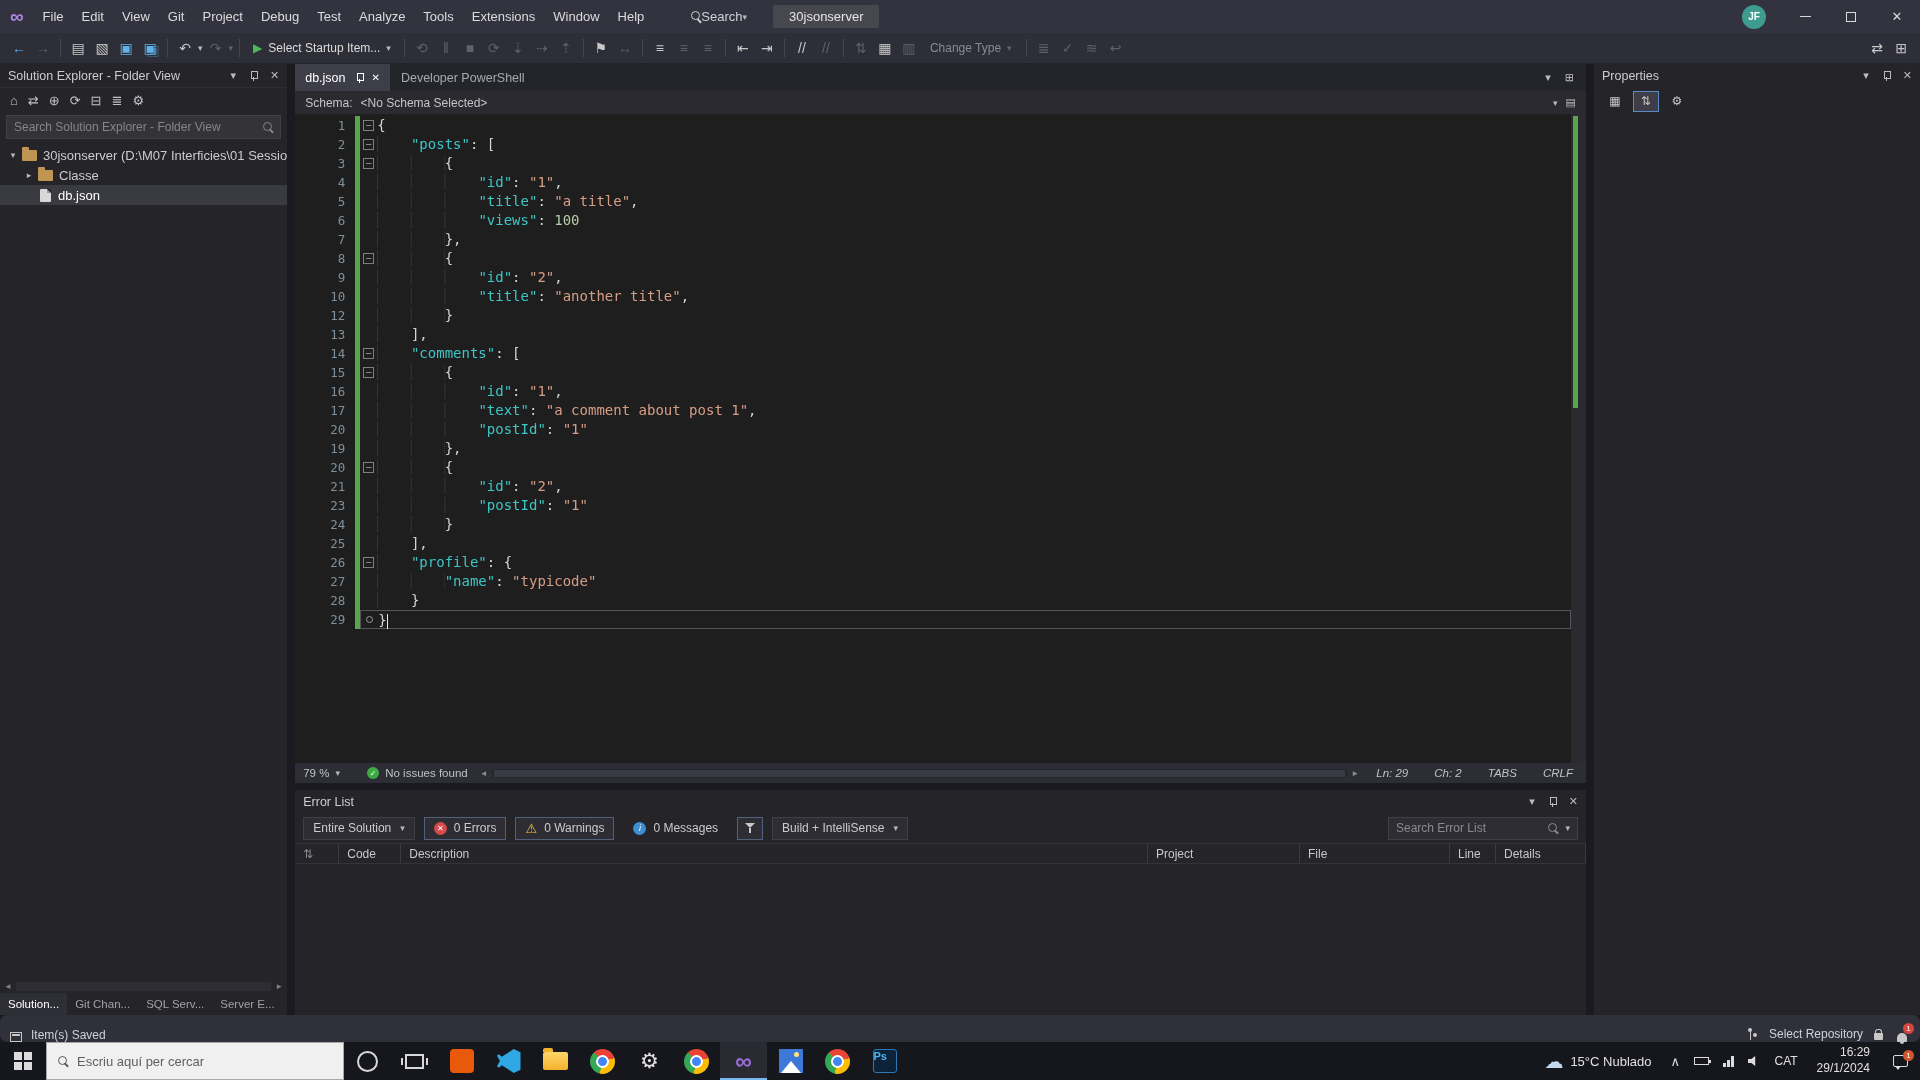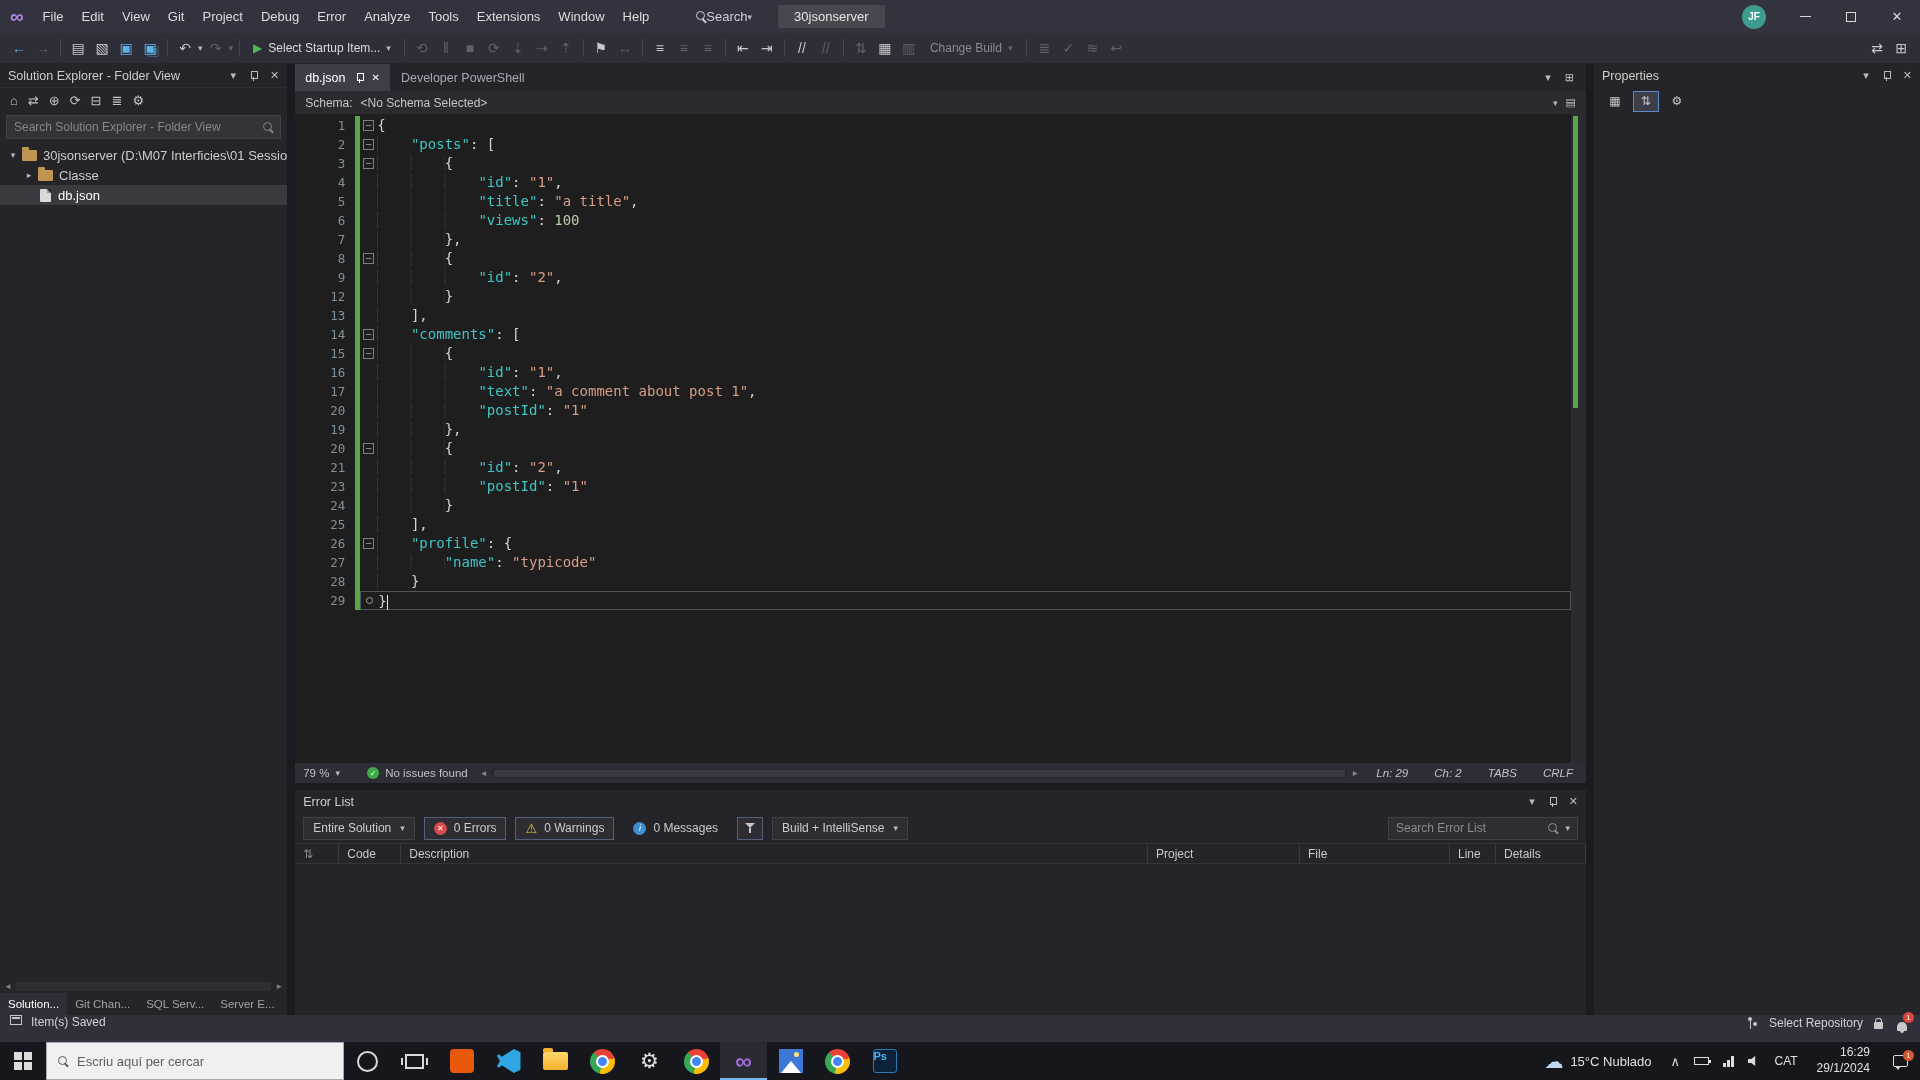--- a/index.html
+++ b/index.html
@@ -117,21 +117,21 @@
   .el-body{flex:1;background:#252529;}
 
   
   .props{flex:0 0 326px;background:#252529;display:flex;flex-direction:column;}
   .pr-toolbar{height:28px;display:flex;gap:5px;padding:4px 8px;align-items:center;}
   .pr-btn{width:26px;height:21px;display:flex;align-items:center;justify-content:center;color:#C8C8C8;font-size:12px;}
   .pr-btn.sel{background:#3E3E48;border:1px solid #5A88C8;}
   .pr-body{flex:1;}
 
   
-  .statusbar{flex:0 0 27px;background:#30303A;display:flex;align-items:flex-start;font-size:12px;color:#D0D0D8;padding:0 10px;gap:9px;}
+  .statusbar{flex:0 0 27px;background:#30303A;display:flex;align-items:flex-end;font-size:12px;color:#D0D0D8;padding:0 10px;gap:9px;border-radius:7px;}
   .win-ic{width:12px;height:10px;border:1px solid #C8C8C8;position:relative;}
   .win-ic::before{content:"";position:absolute;top:1px;left:1px;right:1px;height:2px;background:#C8C8C8;}
   .sb-right{margin-left:auto;display:flex;align-items:center;gap:11px;}
   .branch-ic{width:10px;height:13px;position:relative;}
   .branch-ic::before{content:"";position:absolute;left:2px;top:2px;bottom:1px;width:1.5px;background:#C8C8C8;}
   .branch-ic::after{content:"";position:absolute;left:0.5px;top:0;width:4px;height:4px;border-radius:50%;background:#C8C8C8;box-shadow:5px 5px 0 0 #C8C8C8;}
   .lock-ic{width:9px;height:7px;background:#C8C8C8;border-radius:1px;position:relative;margin-top:4px;}
   .lock-ic::before{content:"";position:absolute;top:-4px;left:1px;width:5px;height:4px;border:1.5px solid #C8C8C8;border-bottom:none;border-radius:3px 3px 0 0;}
   .bell-wrap{position:relative;width:16px;height:16px;display:flex;align-items:flex-end;justify-content:center;}
   .bell-ic{width:10px;height:9px;background:#C8C8C8;border-radius:5px 5px 1px 1px;position:relative;}
@@ -196,21 +196,21 @@
 
   <div class="titlebar">
     <span class="vs-logo">∞</span>
     <div class="menu-bar">
         <div class="menu-item">File</div>
         <div class="menu-item">Edit</div>
         <div class="menu-item">View</div>
         <div class="menu-item">Git</div>
         <div class="menu-item">Project</div>
         <div class="menu-item">Debug</div>
-        <div class="menu-item">Error</div>
+        <div class="menu-item">Test</div>
         <div class="menu-item">Analyze</div>
         <div class="menu-item">Tools</div>
         <div class="menu-item">Extensions</div>
         <div class="menu-item">Window</div>
         <div class="menu-item">Help</div>
       </div>
     <div class="tb-search">
       <span class="mag"></span>
       <span>Search</span>
       <span class="caret">▾</span>
@@ -268,21 +268,21 @@
       <div class="ticon">⇤</div>
       <div class="ticon">⇥</div>
       <div class="tsep"></div>
       <div class="ticon">//</div>
       <div class="ticon dim">//</div>
       <div class="tsep"></div>
       <div class="ticon dim">⇅</div>
       <div class="ticon">▦</div>
       <div class="ticon dim">▥</div>
       <div class="droplabel">
-        <span>Change Build</span>
+        <span>Change Type</span>
         <span class="caret dim">▾</span>
       </div>
       <div class="tsep"></div>
       <div class="ticon dim">≣</div>
       <div class="ticon dim">✓</div>
       <div class="ticon dim">≋</div>
       <div class="ticon dim">↩</div>
       <div class="tspacer"></div>
       <div class="ticon">⇄</div>
       <div class="ticon">⊞</div>
@@ -370,20 +370,21 @@
         <div class="codescroll">
             <div class="cline"><div class="lnum">1</div><div class="chg"></div><div class="linebody"><div class="foldc"><div class="foldbox">–</div></div><div class="ccontent"><span class="tk-p">{</span></div></div></div>
             <div class="cline"><div class="lnum">2</div><div class="chg"></div><div class="linebody"><div class="foldc"><div class="foldbox">–</div></div><div class="ccontent"><span class="ws">    </span><span class="tk-k">"posts"</span><span class="tk-p">: [</span></div></div></div>
             <div class="cline"><div class="lnum">3</div><div class="chg"></div><div class="linebody"><div class="foldc"><div class="foldbox">–</div></div><div class="ccontent"><span class="ws">        </span><span class="tk-p">{</span></div></div></div>
             <div class="cline"><div class="lnum">4</div><div class="chg"></div><div class="linebody"><div class="foldc"></div><div class="ccontent"><span class="ws">            </span><span class="tk-k">"id"</span><span class="tk-p">: </span><span class="tk-s">"1"</span><span class="tk-p">,</span></div></div></div>
             <div class="cline"><div class="lnum">5</div><div class="chg"></div><div class="linebody"><div class="foldc"></div><div class="ccontent"><span class="ws">            </span><span class="tk-k">"title"</span><span class="tk-p">: </span><span class="tk-s">"a title"</span><span class="tk-p">,</span></div></div></div>
             <div class="cline"><div class="lnum">6</div><div class="chg"></div><div class="linebody"><div class="foldc"></div><div class="ccontent"><span class="ws">            </span><span class="tk-k">"views"</span><span class="tk-p">: </span><span class="tk-n">100</span></div></div></div>
             <div class="cline"><div class="lnum">7</div><div class="chg"></div><div class="linebody"><div class="foldc"></div><div class="ccontent"><span class="ws">        </span><span class="tk-p">},</span></div></div></div>
             <div class="cline"><div class="lnum">8</div><div class="chg"></div><div class="linebody"><div class="foldc"><div class="foldbox">–</div></div><div class="ccontent"><span class="ws">        </span><span class="tk-p">{</span></div></div></div>
             <div class="cline"><div class="lnum">9</div><div class="chg"></div><div class="linebody"><div class="foldc"></div><div class="ccontent"><span class="ws">            </span><span class="tk-k">"id"</span><span class="tk-p">: </span><span class="tk-s">"2"</span><span class="tk-p">,</span></div></div></div>
+            <div class="cline"><div class="lnum">10</div><div class="chg"></div><div class="linebody"><div class="foldc"></div><div class="ccontent"><span class="ws">            </span><span class="tk-k">"title"</span><span class="tk-p">: </span><span class="tk-s">"another title"</span><span class="tk-p">,</span></div></div></div>
             <div class="cline"><div class="lnum">12</div><div class="chg"></div><div class="linebody"><div class="foldc"></div><div class="ccontent"><span class="ws">        </span><span class="tk-p">}</span></div></div></div>
             <div class="cline"><div class="lnum">13</div><div class="chg"></div><div class="linebody"><div class="foldc"></div><div class="ccontent"><span class="ws">    </span><span class="tk-p">],</span></div></div></div>
             <div class="cline"><div class="lnum">14</div><div class="chg"></div><div class="linebody"><div class="foldc"><div class="foldbox">–</div></div><div class="ccontent"><span class="ws">    </span><span class="tk-k">"comments"</span><span class="tk-p">: [</span></div></div></div>
             <div class="cline"><div class="lnum">15</div><div class="chg"></div><div class="linebody"><div class="foldc"><div class="foldbox">–</div></div><div class="ccontent"><span class="ws">        </span><span class="tk-p">{</span></div></div></div>
             <div class="cline"><div class="lnum">16</div><div class="chg"></div><div class="linebody"><div class="foldc"></div><div class="ccontent"><span class="ws">            </span><span class="tk-k">"id"</span><span class="tk-p">: </span><span class="tk-s">"1"</span><span class="tk-p">,</span></div></div></div>
             <div class="cline"><div class="lnum">17</div><div class="chg"></div><div class="linebody"><div class="foldc"></div><div class="ccontent"><span class="ws">            </span><span class="tk-k">"text"</span><span class="tk-p">: </span><span class="tk-s">"a comment about post 1"</span><span class="tk-p">,</span></div></div></div>
             <div class="cline"><div class="lnum">20</div><div class="chg"></div><div class="linebody"><div class="foldc"></div><div class="ccontent"><span class="ws">            </span><span class="tk-k">"postId"</span><span class="tk-p">: </span><span class="tk-s">"1"</span></div></div></div>
             <div class="cline"><div class="lnum">19</div><div class="chg"></div><div class="linebody"><div class="foldc"></div><div class="ccontent"><span class="ws">        </span><span class="tk-p">},</span></div></div></div>
             <div class="cline"><div class="lnum">20</div><div class="chg"></div><div class="linebody"><div class="foldc"><div class="foldbox">–</div></div><div class="ccontent"><span class="ws">        </span><span class="tk-p">{</span></div></div></div>
             <div class="cline"><div class="lnum">21</div><div class="chg"></div><div class="linebody"><div class="foldc"></div><div class="ccontent"><span class="ws">            </span><span class="tk-k">"id"</span><span class="tk-p">: </span><span class="tk-s">"2"</span><span class="tk-p">,</span></div></div></div>

